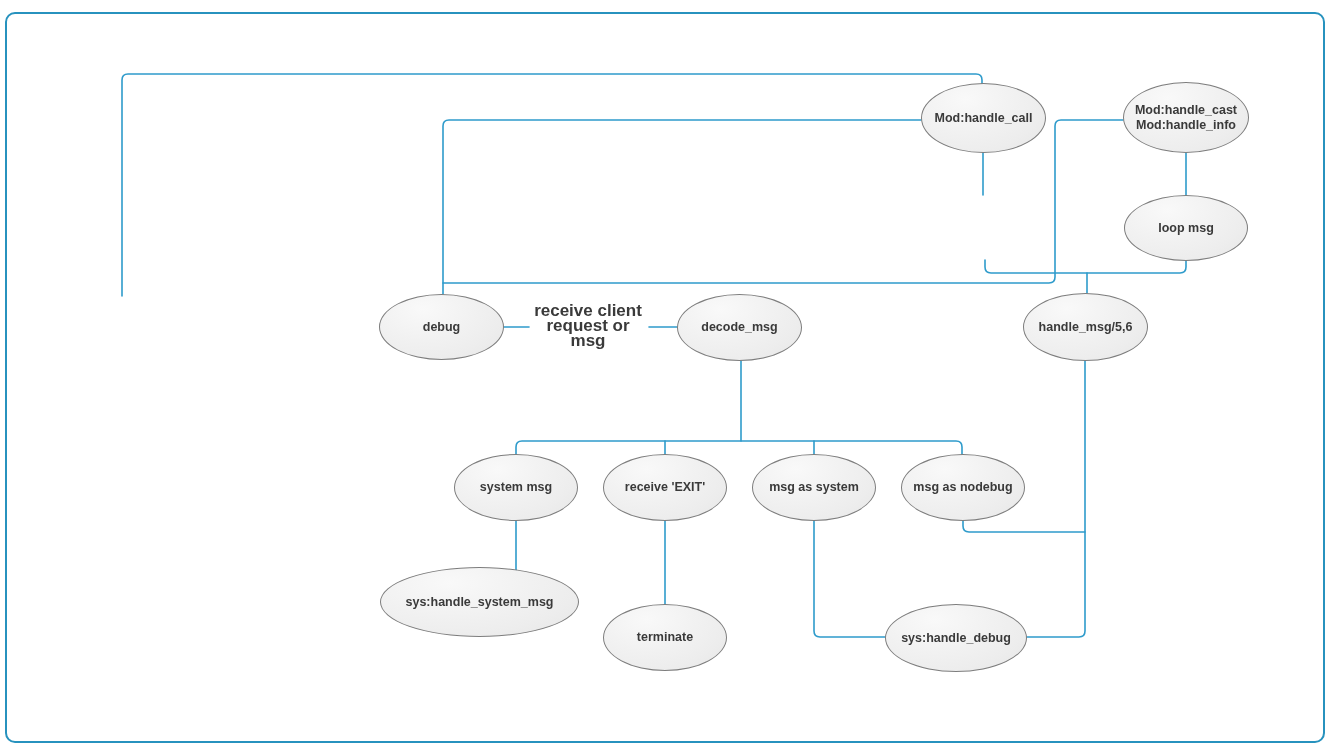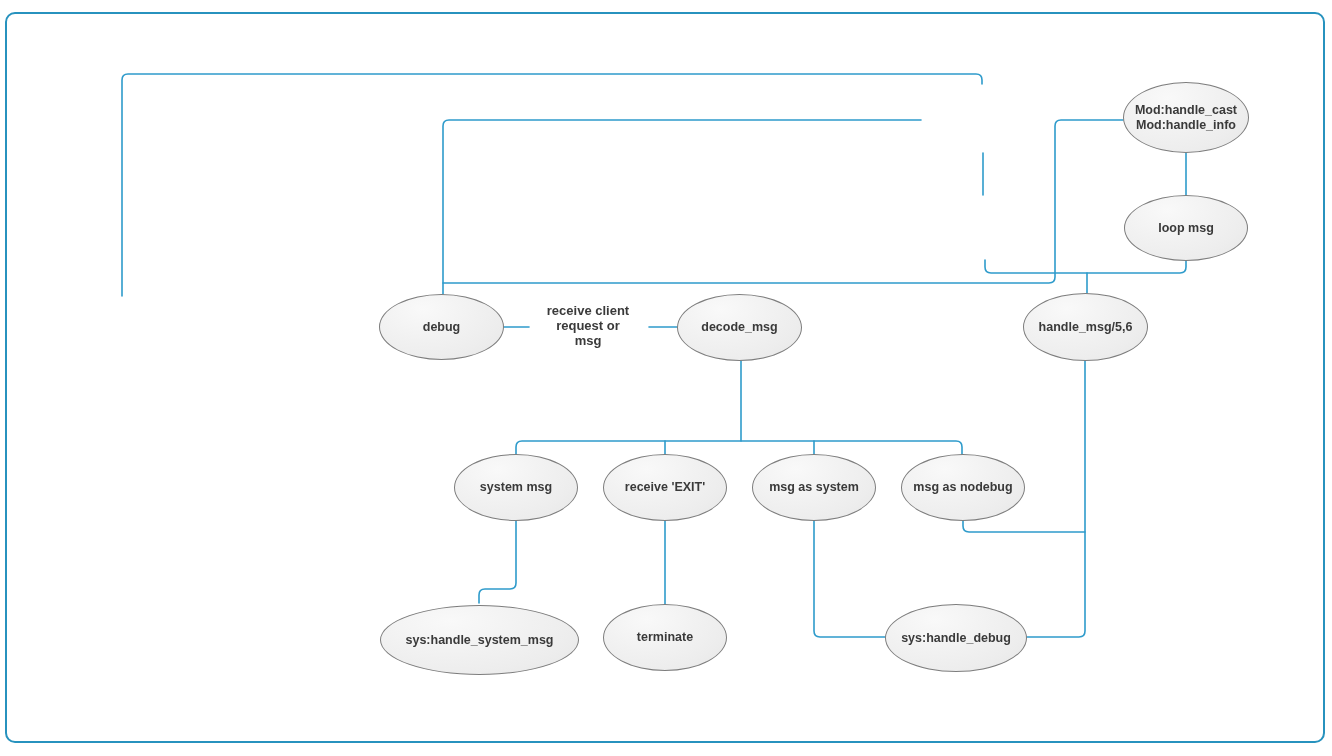--- a/index.html
+++ b/index.html
@@ -53,21 +53,21 @@
     line-height:15px;
     color:var(--text);
     white-space:pre-line;
     box-sizing:border-box;
     z-index:2;
   }
   .free-label{
     position:absolute;
     text-align:center;
     font-weight:bold;
-    font-size:13px;
+    font-size:17px;
     line-height:15px;
     color:var(--text);
     white-space:pre-line;
     z-index:2;
   }
 </style>
 </head>
 <body>
 
 <div class="canvas">
@@ -109,26 +109,27 @@
     <path d="M963,521 V526 Q963,532 969,532 H1085"></path>
   </svg>
 
   <div class="node" style="left:379px;top:294px;width:125px;height:66px">debug</div>
   <div class="free-label" style="left:526px;top:303px;width:124px;height:46px">receive client
 request or
 msg</div>
   <div class="node" style="left:677px;top:294px;width:125px;height:67px">decode_msg</div>
   <div class="node" style="left:1023px;top:293px;width:125px;height:68px">handle_msg/5,6</div>
 
+  <div class="node" style="left:921px;top:83px;width:125px;height:70px">Mod:handle_call</div>
   <div class="node" style="left:1123px;top:82px;width:126px;height:71px">Mod:handle_cast
 Mod:handle_info</div>
   <div class="node" style="left:1124px;top:195px;width:124px;height:66px">loop msg</div>
 
   <div class="node" style="left:454px;top:454px;width:124px;height:67px">system msg</div>
   <div class="node" style="left:603px;top:454px;width:124px;height:67px">receive 'EXIT'</div>
   <div class="node" style="left:752px;top:454px;width:124px;height:67px">msg as system</div>
   <div class="node" style="left:901px;top:454px;width:124px;height:67px">msg as nodebug</div>
 
-  <div class="node" style="left:380px;top:605px;width:199px;height:70px">sys:handle_system_msg</div>
+  <div class="node" style="left:380px;top:567px;width:199px;height:70px">sys:handle_system_msg</div>
   <div class="node" style="left:603px;top:604px;width:124px;height:67px">terminate</div>
   <div class="node" style="left:885px;top:604px;width:142px;height:68px">sys:handle_debug</div>
 
 </div>
 
 </body></html>

